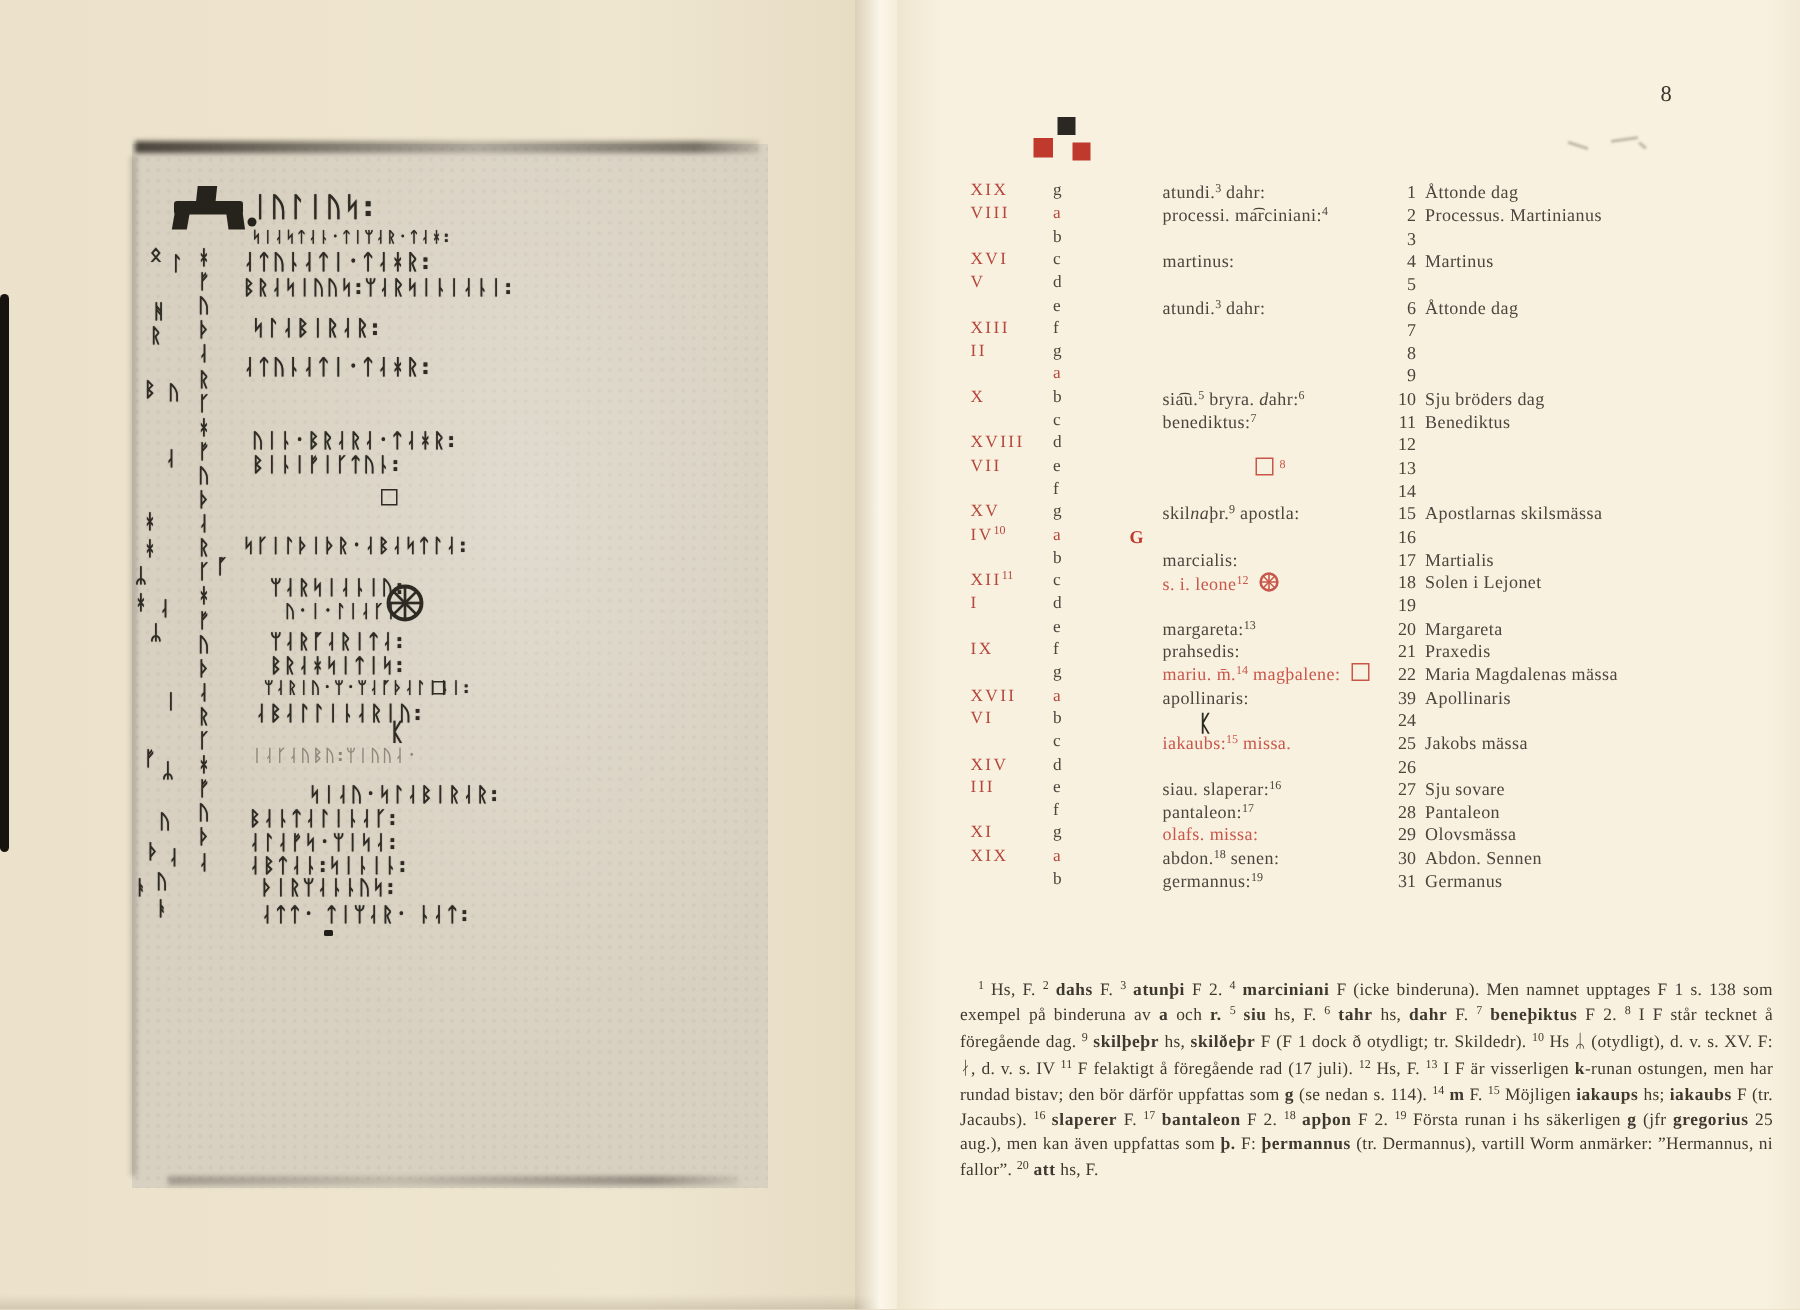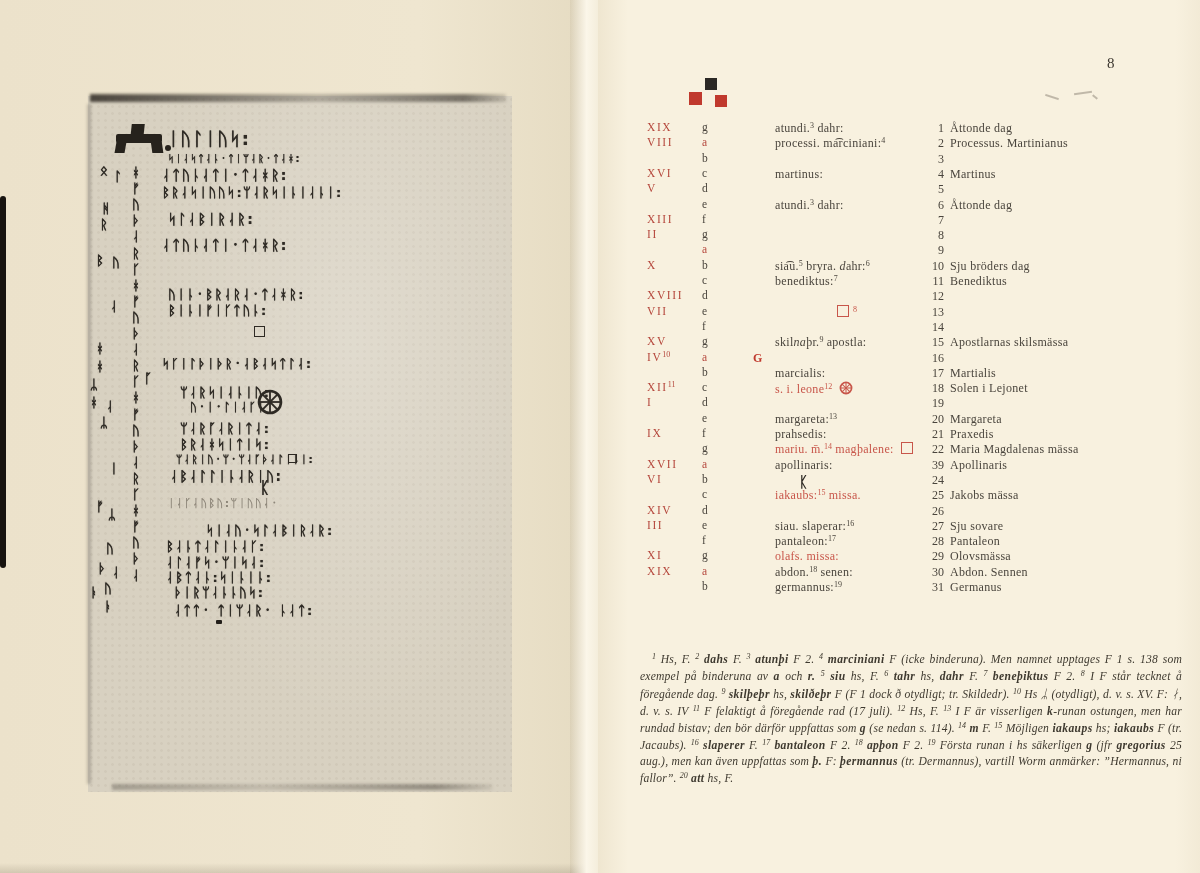--- a/index.html
+++ b/index.html
@@ -83,21 +83,21 @@
   .sym-sq{display:inline-block;width:10px;height:10px;border:1.2px solid #c8564a;vertical-align:-1px;margin-left:7px;}
   .sym-sq8{display:inline-block;width:10px;height:10px;border:1.2px solid #c8564a;vertical-align:-1px;margin-left:62px;}
   .sym-sup8{color:#c8564a;margin-left:4px;}
   .sym-gmark{display:inline-block;margin-left:-22px;color:#c0392d;font-weight:bold;font-size:12px;}
   .sym-rune{display:inline-block;margin-left:24px;font-family:"DejaVu Sans",sans-serif;font-size:15px;color:#2e2a24;font-weight:bold;}
   .sym-sun{display:inline-block;vertical-align:-2px;margin-left:7px;}
   
   .footnotes{
     position:absolute;left:42px;top:652px;width:542px;
     font-size:11.6px;line-height:16.9px;color:#3e392f;
-    text-align:justify;text-indent:12px;letter-spacing:.2px;font-style:italic;
+    text-align:justify;text-indent:12px;letter-spacing:.2px;
   }
   .footnotes b{letter-spacing:.4px;}
   .footnotes .frune{font-family:"DejaVu Sans",sans-serif;font-size:12px;}
   
   .bottom-shade{
     position:absolute;left:0;bottom:0;width:600px;height:10px;
     background:linear-gradient(to top, rgba(90,78,58,.18), rgba(0,0,0,0));
   }
 </style>
 </head>

